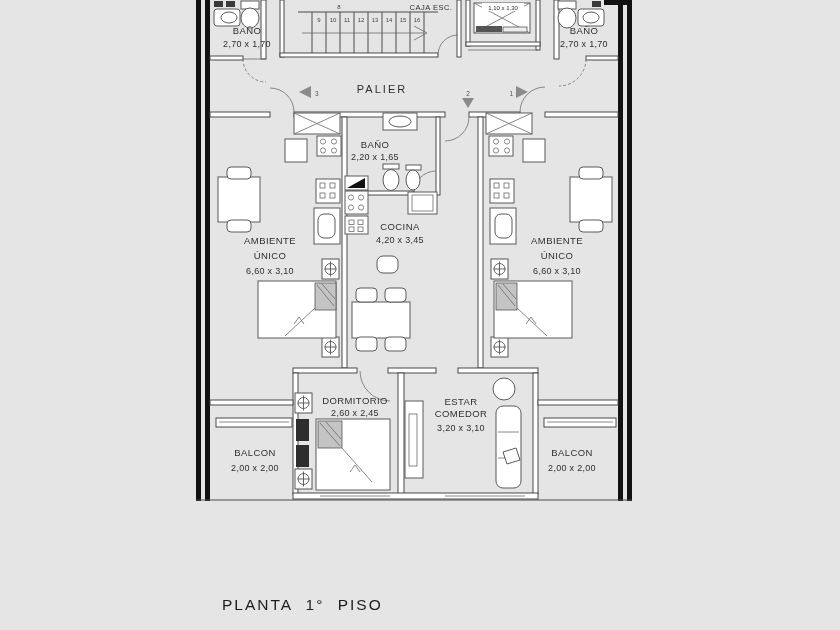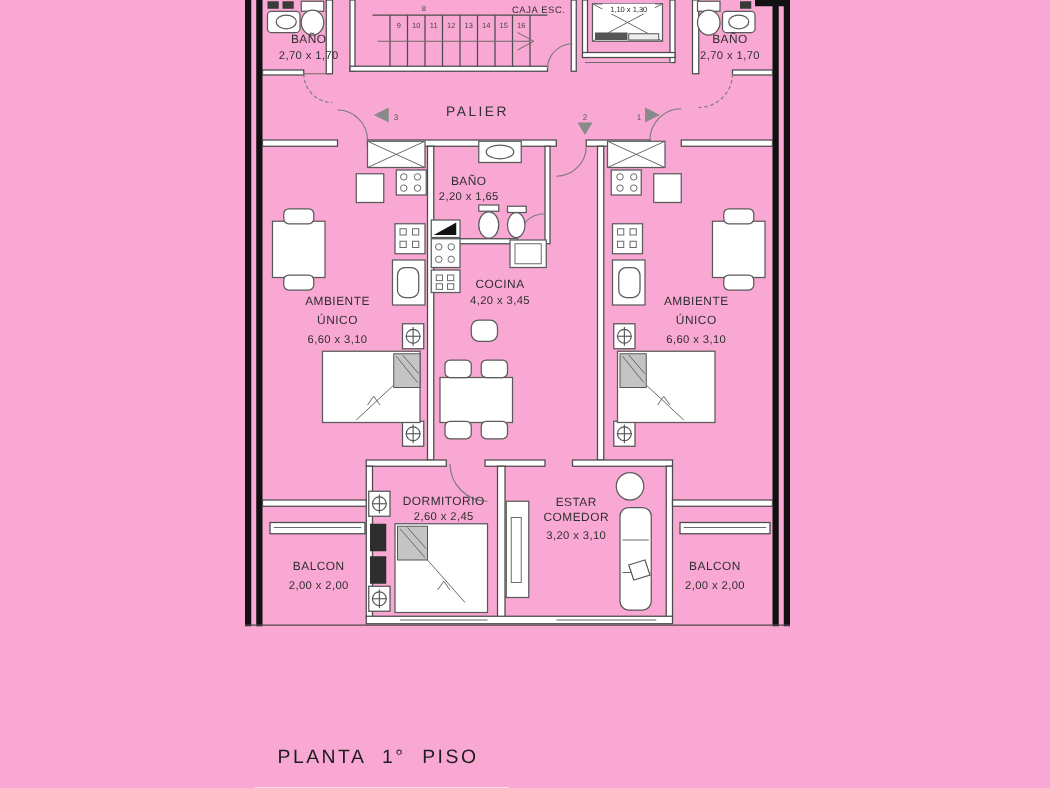--- a/index.html
+++ b/index.html
@@ -1,16 +1,16 @@
 <!DOCTYPE html>
 <html><head>
 <meta charset="utf-8">
 <style>
   html,body{margin:0;padding:0;background:#ffffff;}
-  .page{position:relative;width:840px;height:630px;background:#f9a8d4;overflow:hidden;}
+  .page{position:relative;width:840px;height:630px;background:#e5e5e5;overflow:hidden;}
   svg{display:block;}
   text{font-family:"Liberation Sans","DejaVu Sans",sans-serif;fill:#2f2f2f;}
   .room-label{font-size:9.5px;letter-spacing:.4px;}
   .room-dims{font-size:9px;letter-spacing:.3px;}
   .palier-label{font-size:11px;letter-spacing:2px;}
   .small-label{font-size:7.5px;letter-spacing:.5px;}
   .tiny-label{font-size:6px;}
   .step-num{font-size:6px;fill:#444;}
   .marker-num{font-size:6.5px;fill:#555;}
   .title-text{font-size:15.5px;letter-spacing:2px;word-spacing:7px;fill:#1c1c1c;}

